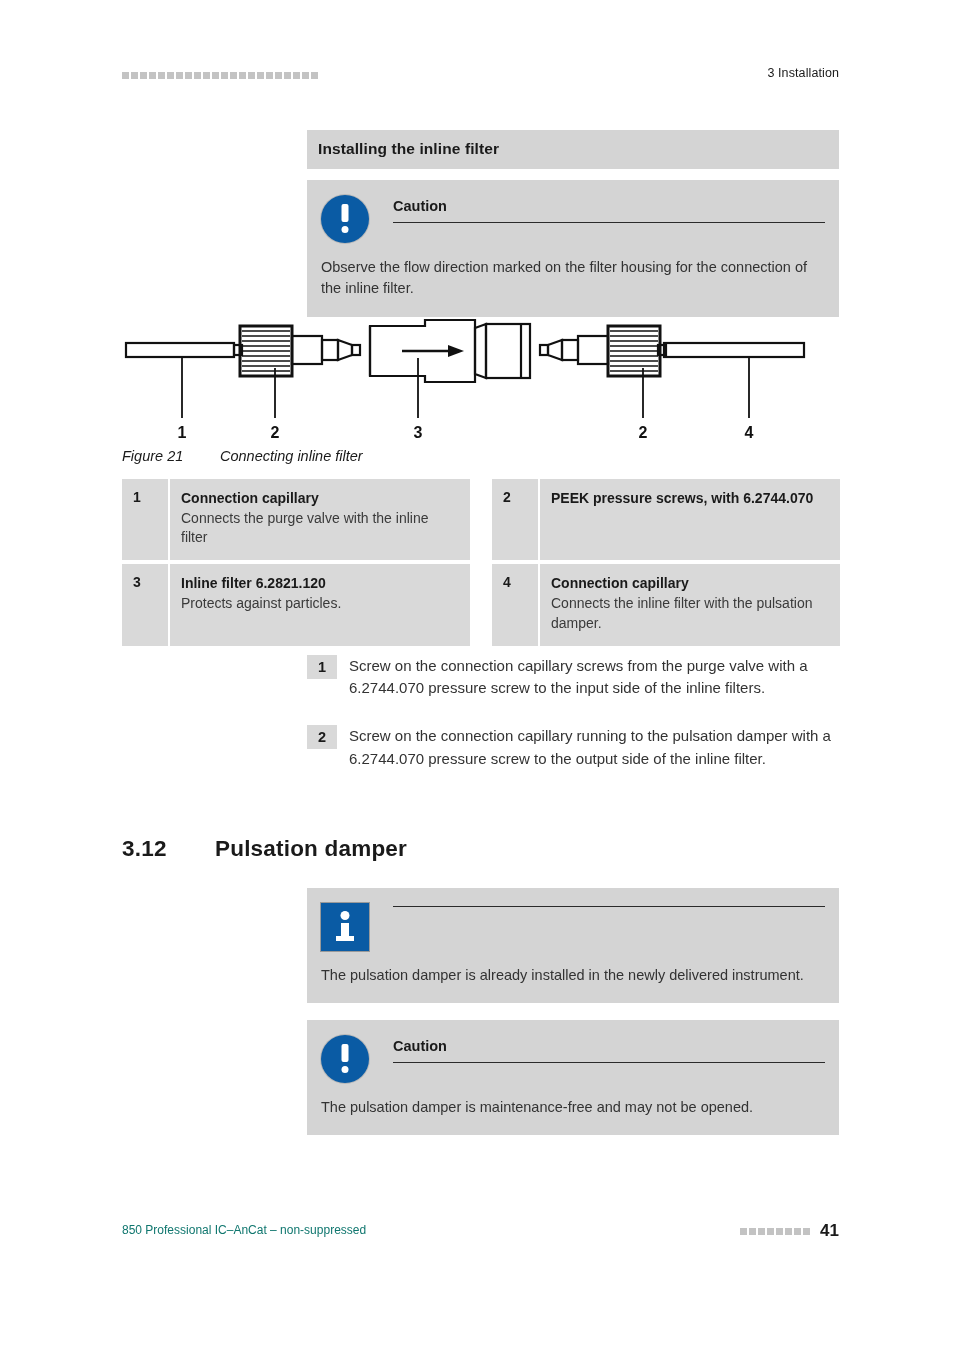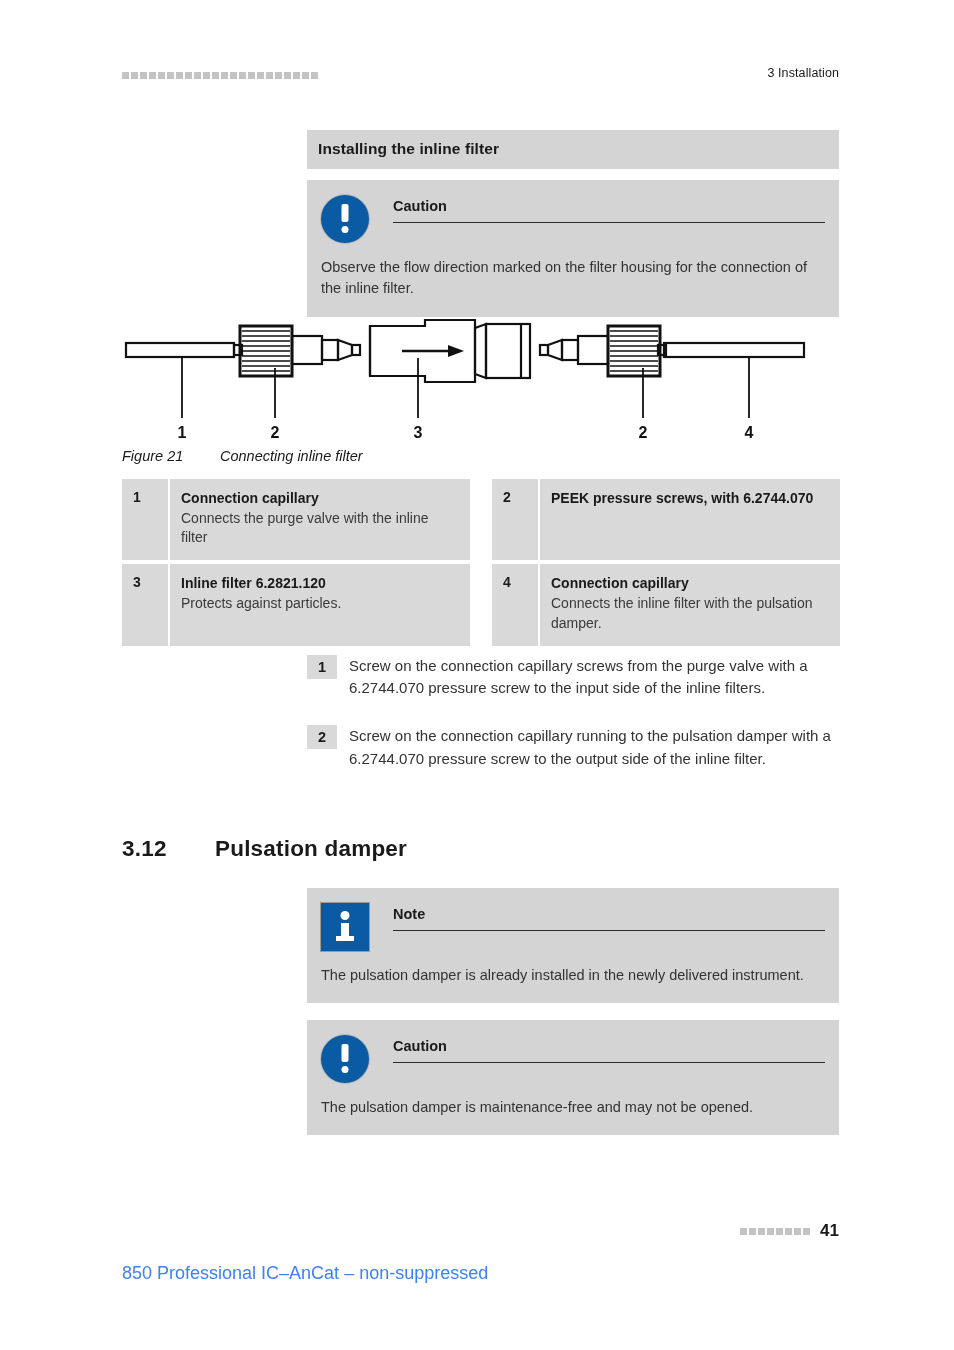--- a/index.html
+++ b/index.html
@@ -278,23 +278,22 @@
     position: absolute;
     left: 122px;
     right: 115px;
     bottom: 108px;
     height: 22px;
   }
   .footer-left {
     position: absolute;
     left: 0;
     top: 3px;
-    font-size: 18px;
-    color: #3b82f6;
-    margin-top: 40px;
+    font-size: 12px;
+    color: #0f766e;
   }
   .footer-right {
     position: absolute;
     right: 0;
     top: 0;
     display: flex;
     align-items: center;
     gap: 10px;
   }
   .footer-right .dotbar span { width: 7px; height: 7px; }
@@ -495,21 +494,20 @@
 
   <div class="col-right" style="top:888px;">
     <div class="admon">
       <div class="admon-head">
         <div class="admon-icon icon-note">
           <span class="i-dot"></span>
           <span class="i-stem"></span>
           <span class="i-base"></span>
         </div>
         <div class="admon-titlewrap">
-          <div class="admon-title">Note</div>
           <div class="admon-rule"></div>
         </div>
       </div>
       <div class="admon-body">The pulsation damper is already installed in the newly delivered instrument.</div>
     </div>
   </div>
 
   <div class="col-right" style="top:1020px;">
     <div class="admon">
       <div class="admon-head">

